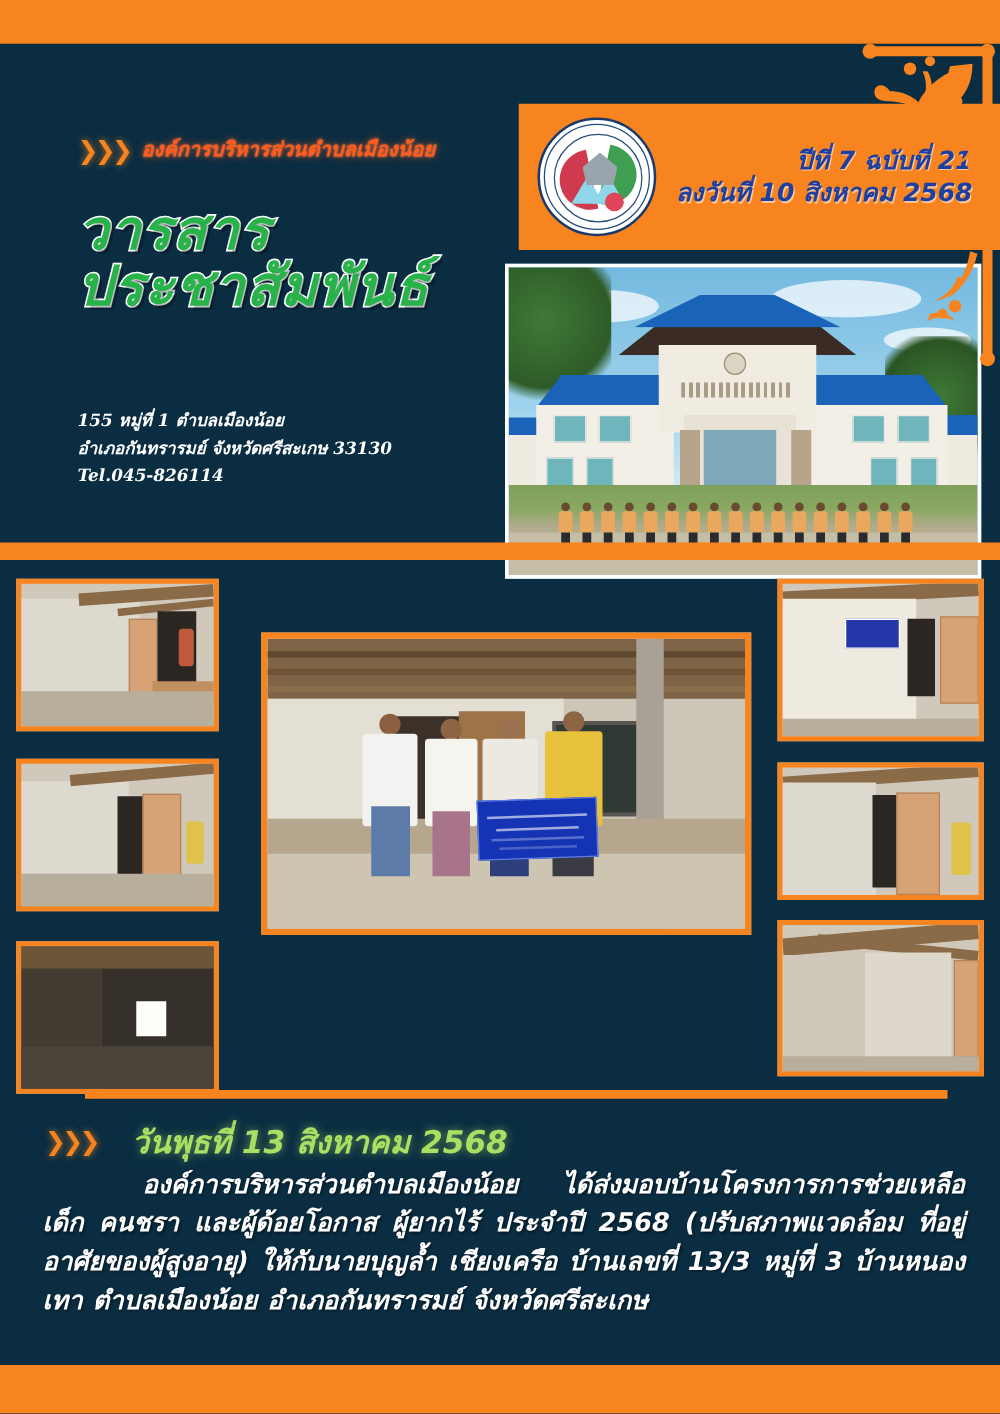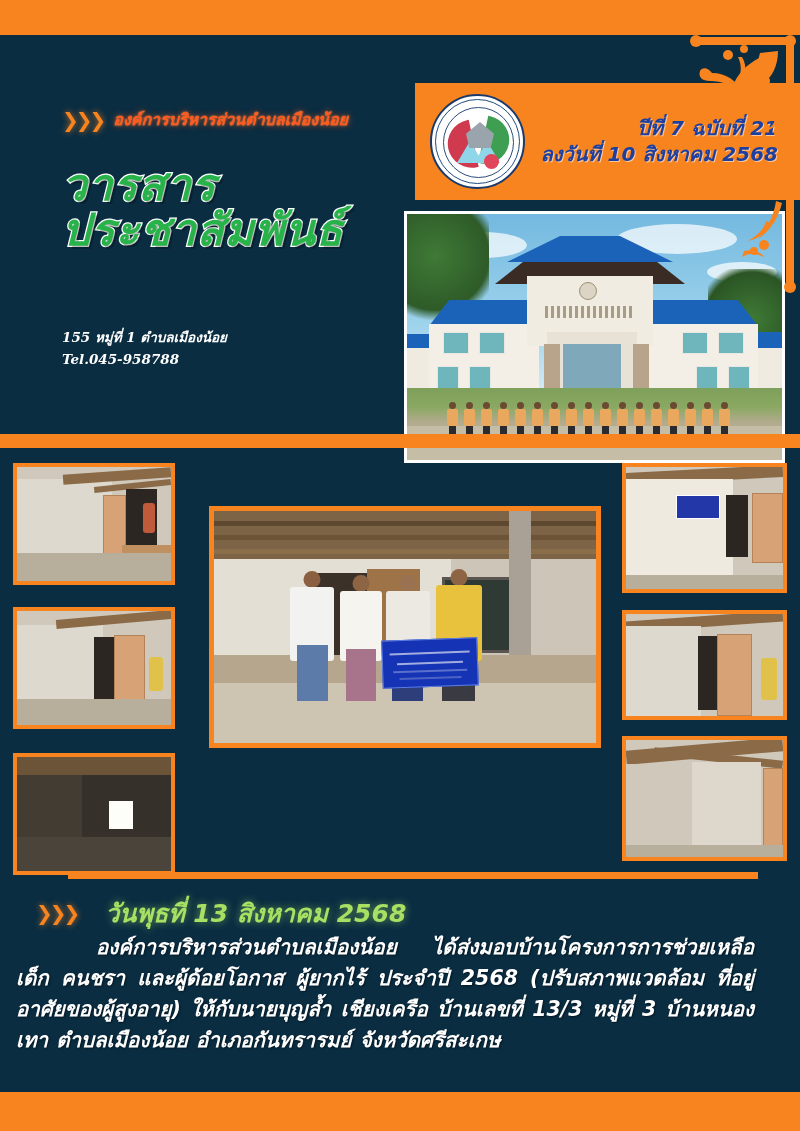--- a/index.html
+++ b/index.html
@@ -322,21 +322,21 @@
     position:absolute; left:36px; top:893px;
     display:flex; align-items:center; gap:28px;
   }
   .date-txt {
     color:#a8e063; font-size:25px; font-weight:bold; font-style:italic;
     font-family:"DejaVu Sans", sans-serif;
     text-shadow:0 0 8px rgba(168,224,99,.6);
     white-space:nowrap;
   }
   .body-text {
-    position:absolute; left:16px; top:932px; width:738px;
+    position:absolute; left:34px; top:932px; width:738px;
     color:#ffffff;
     font-size:20.5px; font-weight:bold; font-style:italic;
     font-family:"DejaVu Sans", sans-serif;
     line-height:1.52;
     text-align:justify;
     text-indent:80px;
     text-shadow:1px 1px 2px rgba(0,0,0,.5);
     word-spacing:1px;
   }
 </style>
@@ -354,21 +354,22 @@
       <span class="org-name">องค์การบริหารส่วนตำบลเมืองน้อย</span>
     </div>
 
     <div class="masthead">
       <span class="masthead-l1">วารสาร</span>
       <span class="masthead-l2">ประชาสัมพันธ์</span>
     </div>
 
     <div class="address">
       <div>155 หมู่ที่ 1 ตำบลเมืองน้อย</div>
-      <div>Tel.045-958788</div>
+      <div>อำเภอกันทรารมย์  จังหวัดศรีสะเกษ  33130</div>
+      <div>Tel.045-826114</div>
     </div>
 
     <div class="issue-box">
       <div class="logo">
         <div class="rim-ring"></div>
         <div class="inner">
           <div class="arc-red"></div>
           <div class="arc-green"></div>
           <div class="mtn-l"></div>
           <div class="mtn-r"></div>

